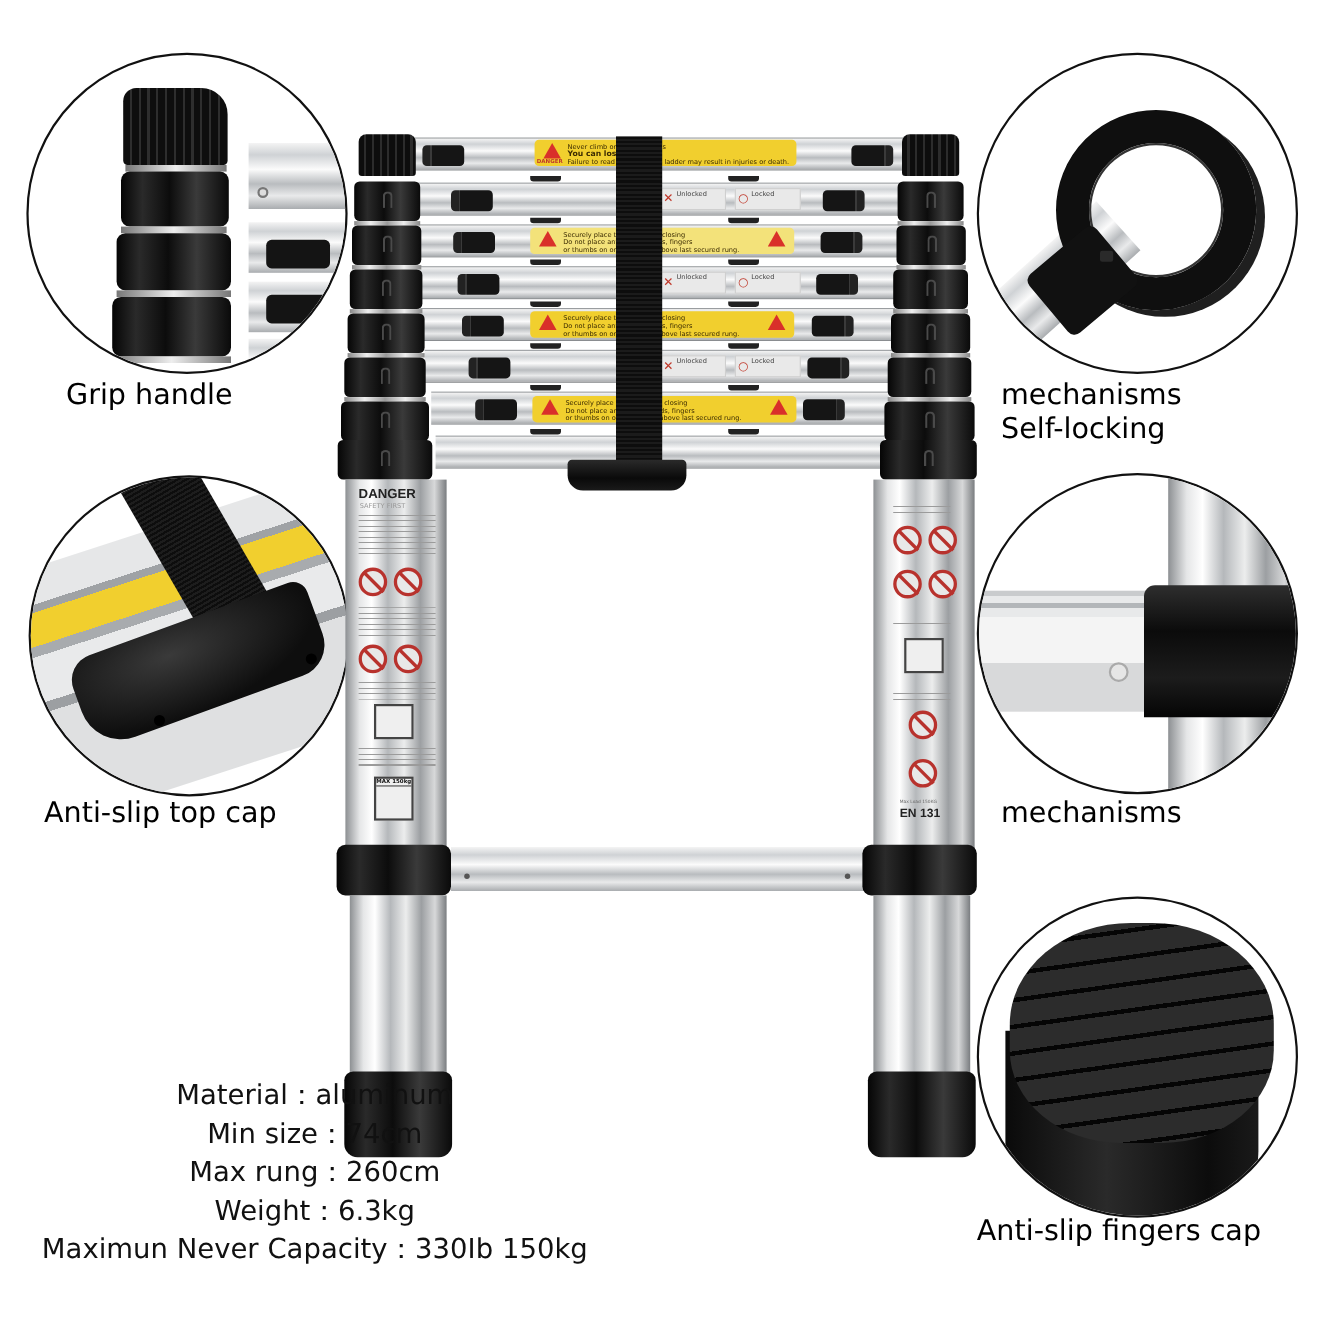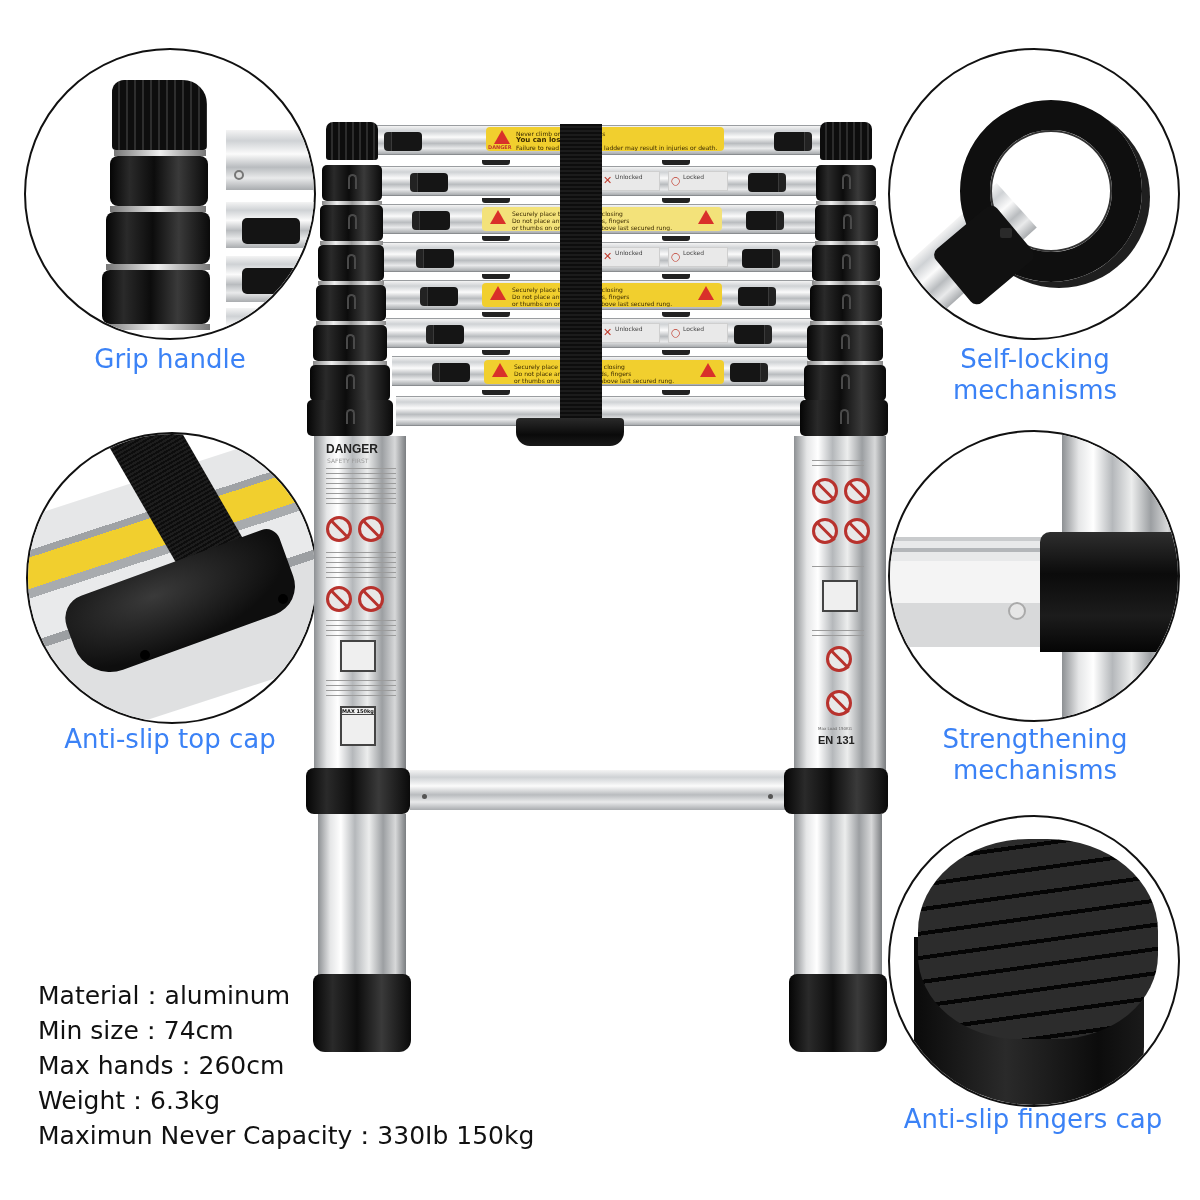--- a/index.html
+++ b/index.html
@@ -2,21 +2,21 @@
 <html><head>
 <meta charset="utf-8">
 <style>
   * { box-sizing: border-box; margin: 0; padding: 0; }
   html, body { width: 1200px; height: 1200px; background: #ffffff; overflow: hidden; }
   body { position: relative; font-family: "DejaVu Sans", "Liberation Sans", sans-serif; color: #111; }
   .abs { position: absolute; }
 
   
   .circle { position: absolute; width: 292px; height: 292px; border-radius: 50%; border: 2px solid #111; overflow: hidden; background: #fff; }
-  .caption { position: absolute; font-size: 26px; line-height: 31px; text-align: center; color: #3b82f6; white-space: nowrap; }
+  .caption { position: absolute; font-size: 26px; line-height: 31px; text-align: left; color: #000000; white-space: nowrap; }
 
   
   .alu-h { background: linear-gradient(180deg, #f4f4f4 0%, #cfd2d5 18%, #fbfbfb 40%, #b9bcbf 62%, #e9eaeb 80%, #a9acaf 100%); }
   .alu-v { background: linear-gradient(90deg, #8d9093 0%, #e5e6e7 14%, #ffffff 26%, #b5b8bb 42%, #eceded 58%, #9c9fa2 74%, #d7d8d9 88%, #7a7d80 100%); }
   .black-v { background: linear-gradient(90deg, #050505 0%, #2a2a2a 20%, #0c0c0c 45%, #3a3a3a 70%, #0a0a0a 100%); }
   .black-h { background: linear-gradient(180deg, #2e2e2e 0%, #0b0b0b 35%, #1c1c1c 70%, #050505 100%); }
 
   
   .top-cap { position: absolute; height: 38px; border-radius: 7px 7px 3px 3px;
              background: repeating-linear-gradient(90deg, #0d0d0d 0 5px, #2c2c2c 5px 7px); }
@@ -44,21 +44,21 @@
 
   .tube-text { position: absolute; font-size: 5px; line-height: 7px; color: #555; }
   .prohib { position: absolute; width: 26px; height: 26px; border-radius: 50%; border: 3px solid #b8322d; background: #e8e8e8; }
   .prohib::after { content: ""; position: absolute; left: 9px; top: -3px; width: 3px; height: 26px; background: #b8322d; transform: rotate(-45deg); }
   .boxicon { position: absolute; width: 36px; height: 32px; border: 2px solid #444; background: #efefef; }
 
   .foot { position: absolute; height: 78px; border-radius: 8px 8px 12px 12px; }
 
   
   .specs { position: absolute; left: 38px; top: 978px; font-family: "DejaVu Sans", sans-serif; font-size: 25px; line-height: 35px; color: #111; }
-  .spec-row { white-space: nowrap; }
+  .spec-row { white-space: nowrap; text-align: center; }
 </style>
 </head>
 <body>
 
 <div class="circle" style="left:24px; top:48px;">
 
   <div class="abs alu-h" style="left:200px; top:80px; width:120px; height:60px;"></div>
   <div class="abs alu-h" style="left:200px; top:152px; width:120px; height:46px;"></div>
   <div class="abs alu-h" style="left:200px; top:206px; width:120px; height:46px;"></div>
   <div class="abs alu-h" style="left:200px; top:258px; width:120px; height:46px;"></div>
@@ -78,43 +78,42 @@
 </div>
 <div class="caption" style="left:60px; top:344px; width:220px;">Grip handle</div>
 
 <div class="circle" style="left:888px; top:48px;">
   <div class="abs alu-h" style="left:10px; top:220px; width:130px; height:60px; transform:rotate(-42deg); transform-origin:left top;"></div>
   <div class="abs" style="left:70px; top:50px; width:182px; height:182px; border-radius:50%; border:30px solid #0f0f0f; box-shadow: inset 0 0 0 2px #333, 8px 6px 0 0 #1f1f1f;"></div>
   <div class="abs" style="left:54px; top:170px; width:80px; height:70px; background:#111; transform:rotate(-40deg); border-radius:8px;"></div>
   <div class="abs" style="left:110px; top:178px; width:12px; height:10px; background:#2a2a2a; border-radius:2px;"></div>
 </div>
 <div class="caption" style="left:910px; top:344px; width:250px;">
+  <div>mechanisms</div>
   <div>Self-locking</div>
-  <div>mechanisms</div>
 </div>
 
 <div class="circle" style="left:26px; top:432px;">
   <div class="abs" style="left:-40px; top:40px; width:380px; height:230px; transform:rotate(-18deg);
        background:linear-gradient(180deg,#e6e7e8 0 14%,#9fa2a5 14% 17%,#f1cf2e 17% 30%,#a8abae 30% 34%,#e9eaeb 34% 52%,#9c9fa2 52% 56%,#dfe0e1 56% 100%);"></div>
   <div class="abs" style="left:68px; top:-10px; width:70px; height:180px; transform:rotate(-30deg); transform-origin:top left; background:repeating-linear-gradient(0deg,#0d0d0d 0 2px,#1d1d1d 2px 4px);"></div>
   <div class="abs" style="left:38px; top:128px; width:230px; height:84px; border-radius:24px 14px 30px 38px; transform:rotate(-20deg);
        background:radial-gradient(ellipse at 40% 30%, #3a3a3a, #0e0e0e 70%);"></div>
   <div class="abs" style="left:112px; top:216px; width:10px; height:10px; border-radius:50%; background:#000;"></div>
   <div class="abs" style="left:250px; top:160px; width:10px; height:10px; border-radius:50%; background:#000;"></div>
 </div>
 <div class="caption" style="left:40px; top:724px; width:260px;">Anti-slip top cap</div>
 
 <div class="circle" style="left:888px; top:430px;">
   <div class="abs alu-v" style="left:172px; top:-10px; width:120px; height:320px;"></div>
   <div class="abs alu-h" style="left:-10px; top:105px; width:170px; height:110px; background:linear-gradient(180deg,#c9cbcd 0 4%,#e8e9ea 4% 10%,#b3b6b9 10% 14%,#e8e9ea 14% 22%,#f4f4f4 22% 60%,#d8d9da 60% 100%);"></div>
   <div class="abs" style="left:118px; top:170px; width:18px; height:18px; border-radius:50%; background:#e6e6e6; border:2px solid #aaa;"></div>
   <div class="abs black-h" style="left:150px; top:100px; width:150px; height:120px; border-radius:10px 0 0 0;"></div>
 </div>
 <div class="caption" style="left:910px; top:724px; width:250px;">
-  <div>Strengthening</div>
   <div>mechanisms</div>
 </div>
 
 <div class="circle" style="left:888px; top:815px;">
   <div class="abs" style="left:24px; top:120px; width:230px; height:190px; border-radius:0 0 80px 80px; background:linear-gradient(90deg,#0a0a0a,#2a2a2a 40%,#0c0c0c 80%,#1a1a1a);"></div>
   <div class="abs" style="left:28px; top:22px; width:240px; height:200px; border-radius:46% 46% 42% 42%;
        background:repeating-linear-gradient(172deg,#2c2c2c 0 20px,#050505 20px 24px);"></div>
 </div>
 <div class="caption" style="left:888px; top:1104px; width:290px;">Anti-slip fingers cap</div>
 
@@ -313,21 +312,21 @@
 </div>
 
 <div class="specs">
   <div class="spec-row">
     <span>Material</span><span>：</span><span>aluminum</span>
   </div>
   <div class="spec-row">
     <span>Min size</span><span>：</span><span>74cm</span>
   </div>
   <div class="spec-row">
-    <span>Max hands</span><span>：</span><span>260cm</span>
+    <span>Max rung</span><span>：</span><span>260cm</span>
   </div>
   <div class="spec-row">
     <span>Weight</span><span>：</span><span>6.3kg</span>
   </div>
   <div class="spec-row">
     <span>Maximun Never Capacity</span><span>：</span><span>330Ib 150kg</span>
   </div>
 </div>
 
 </body></html>

